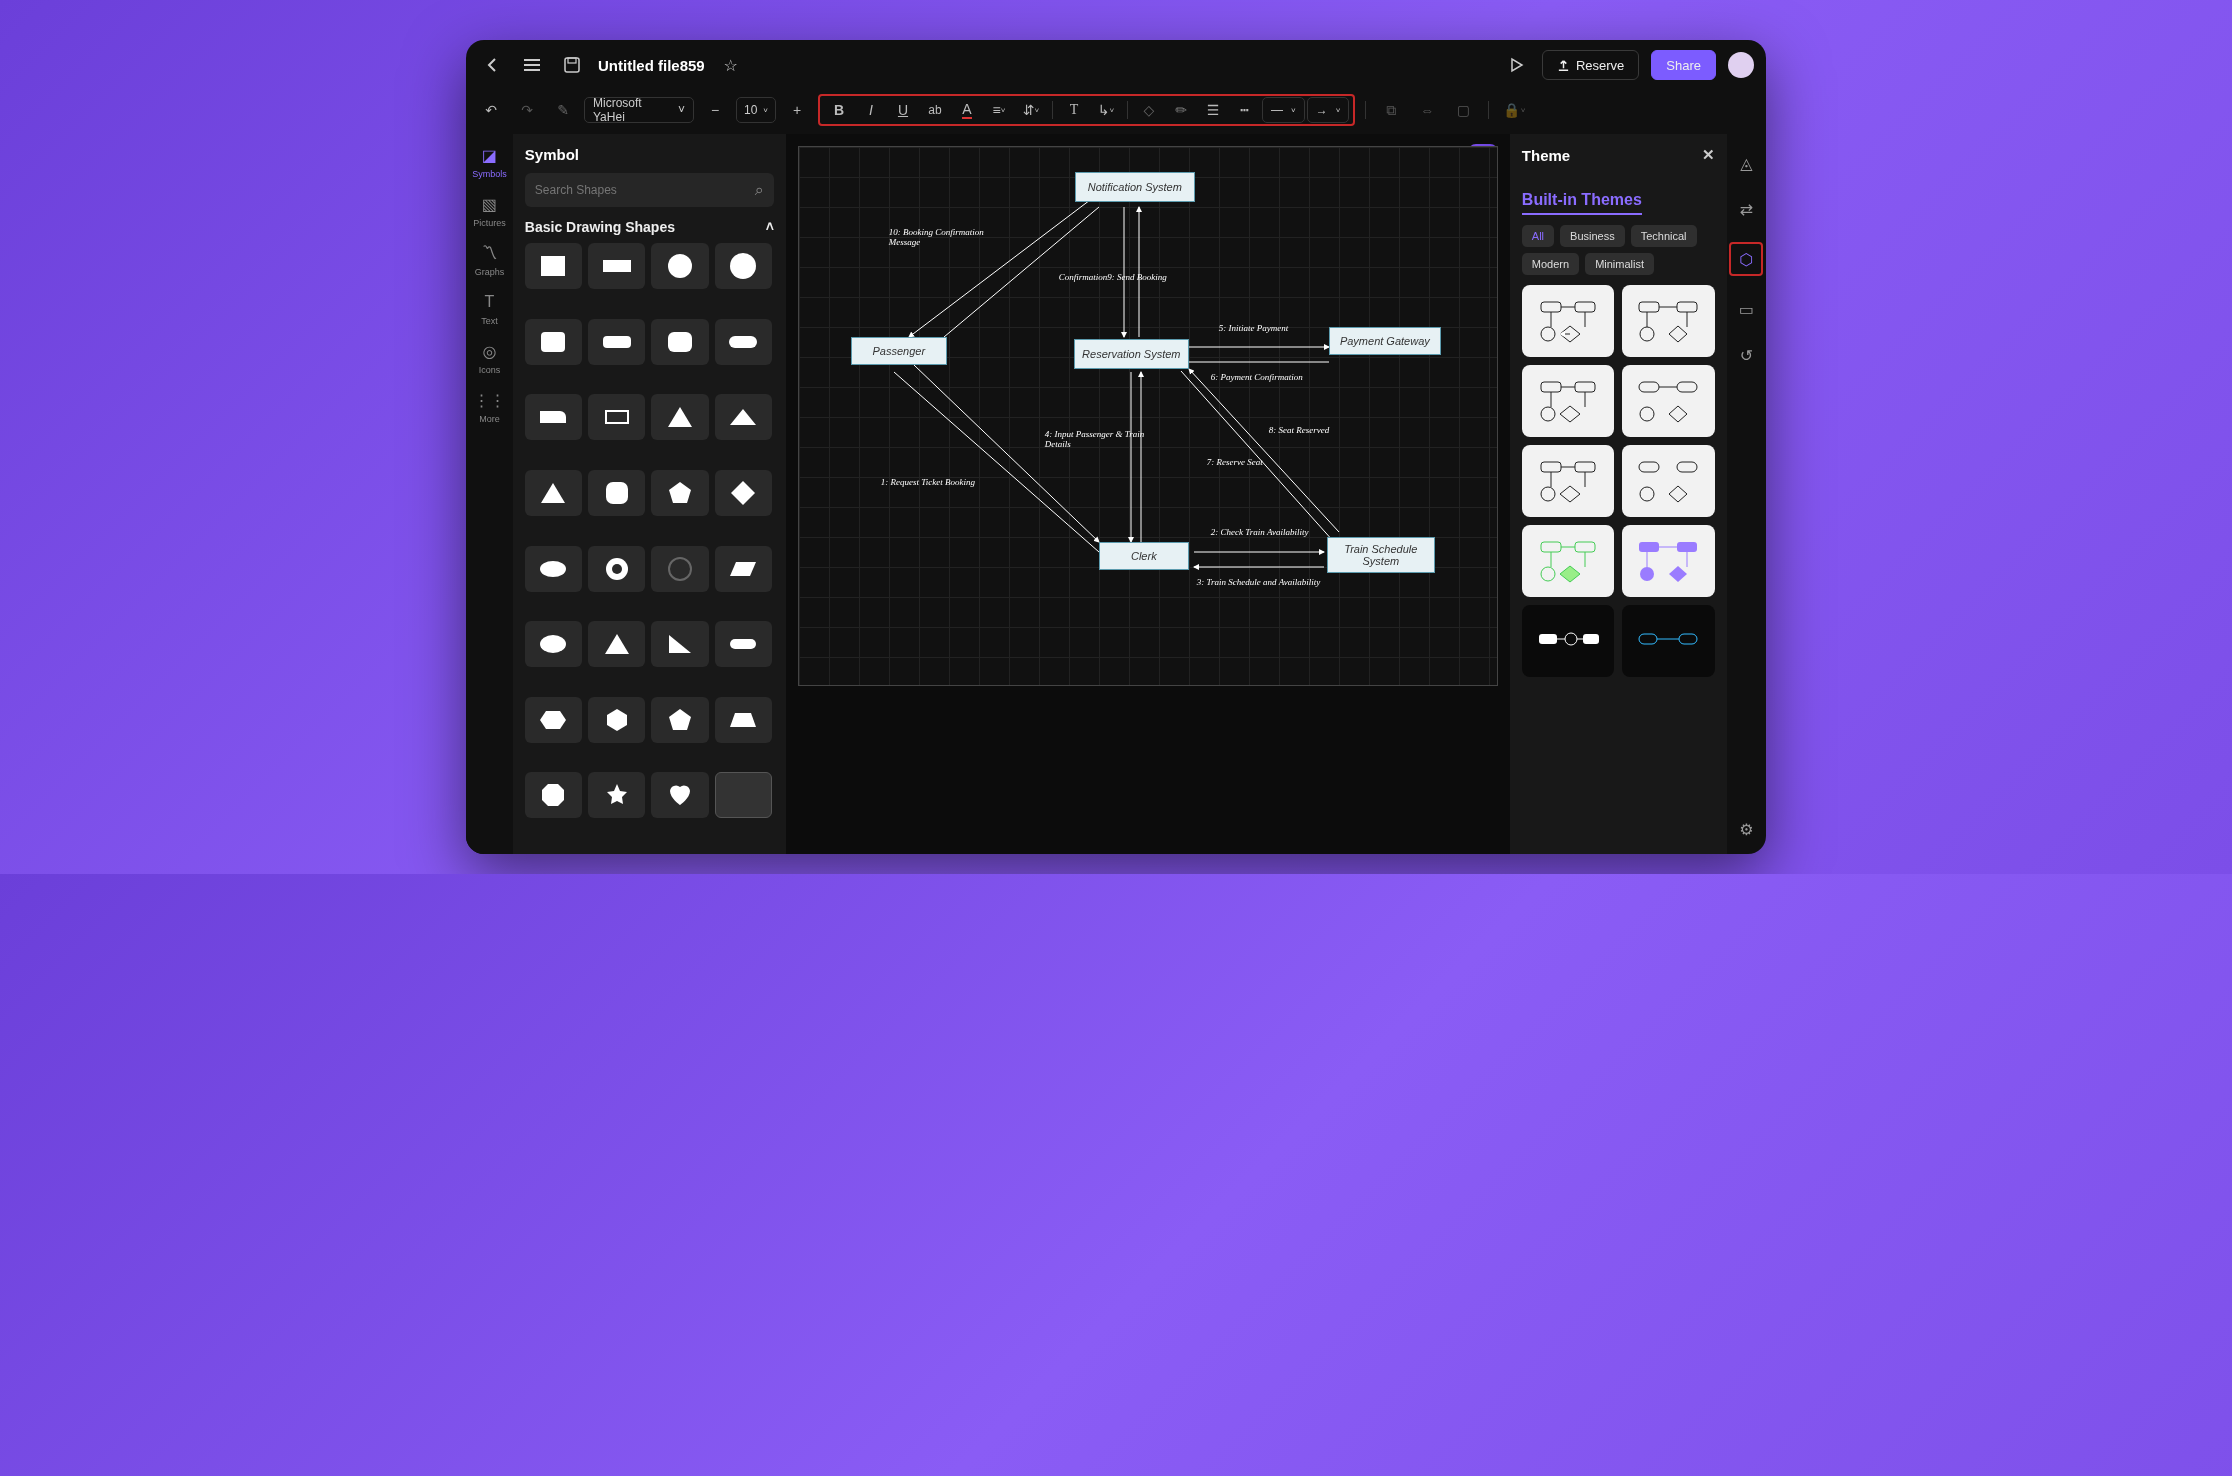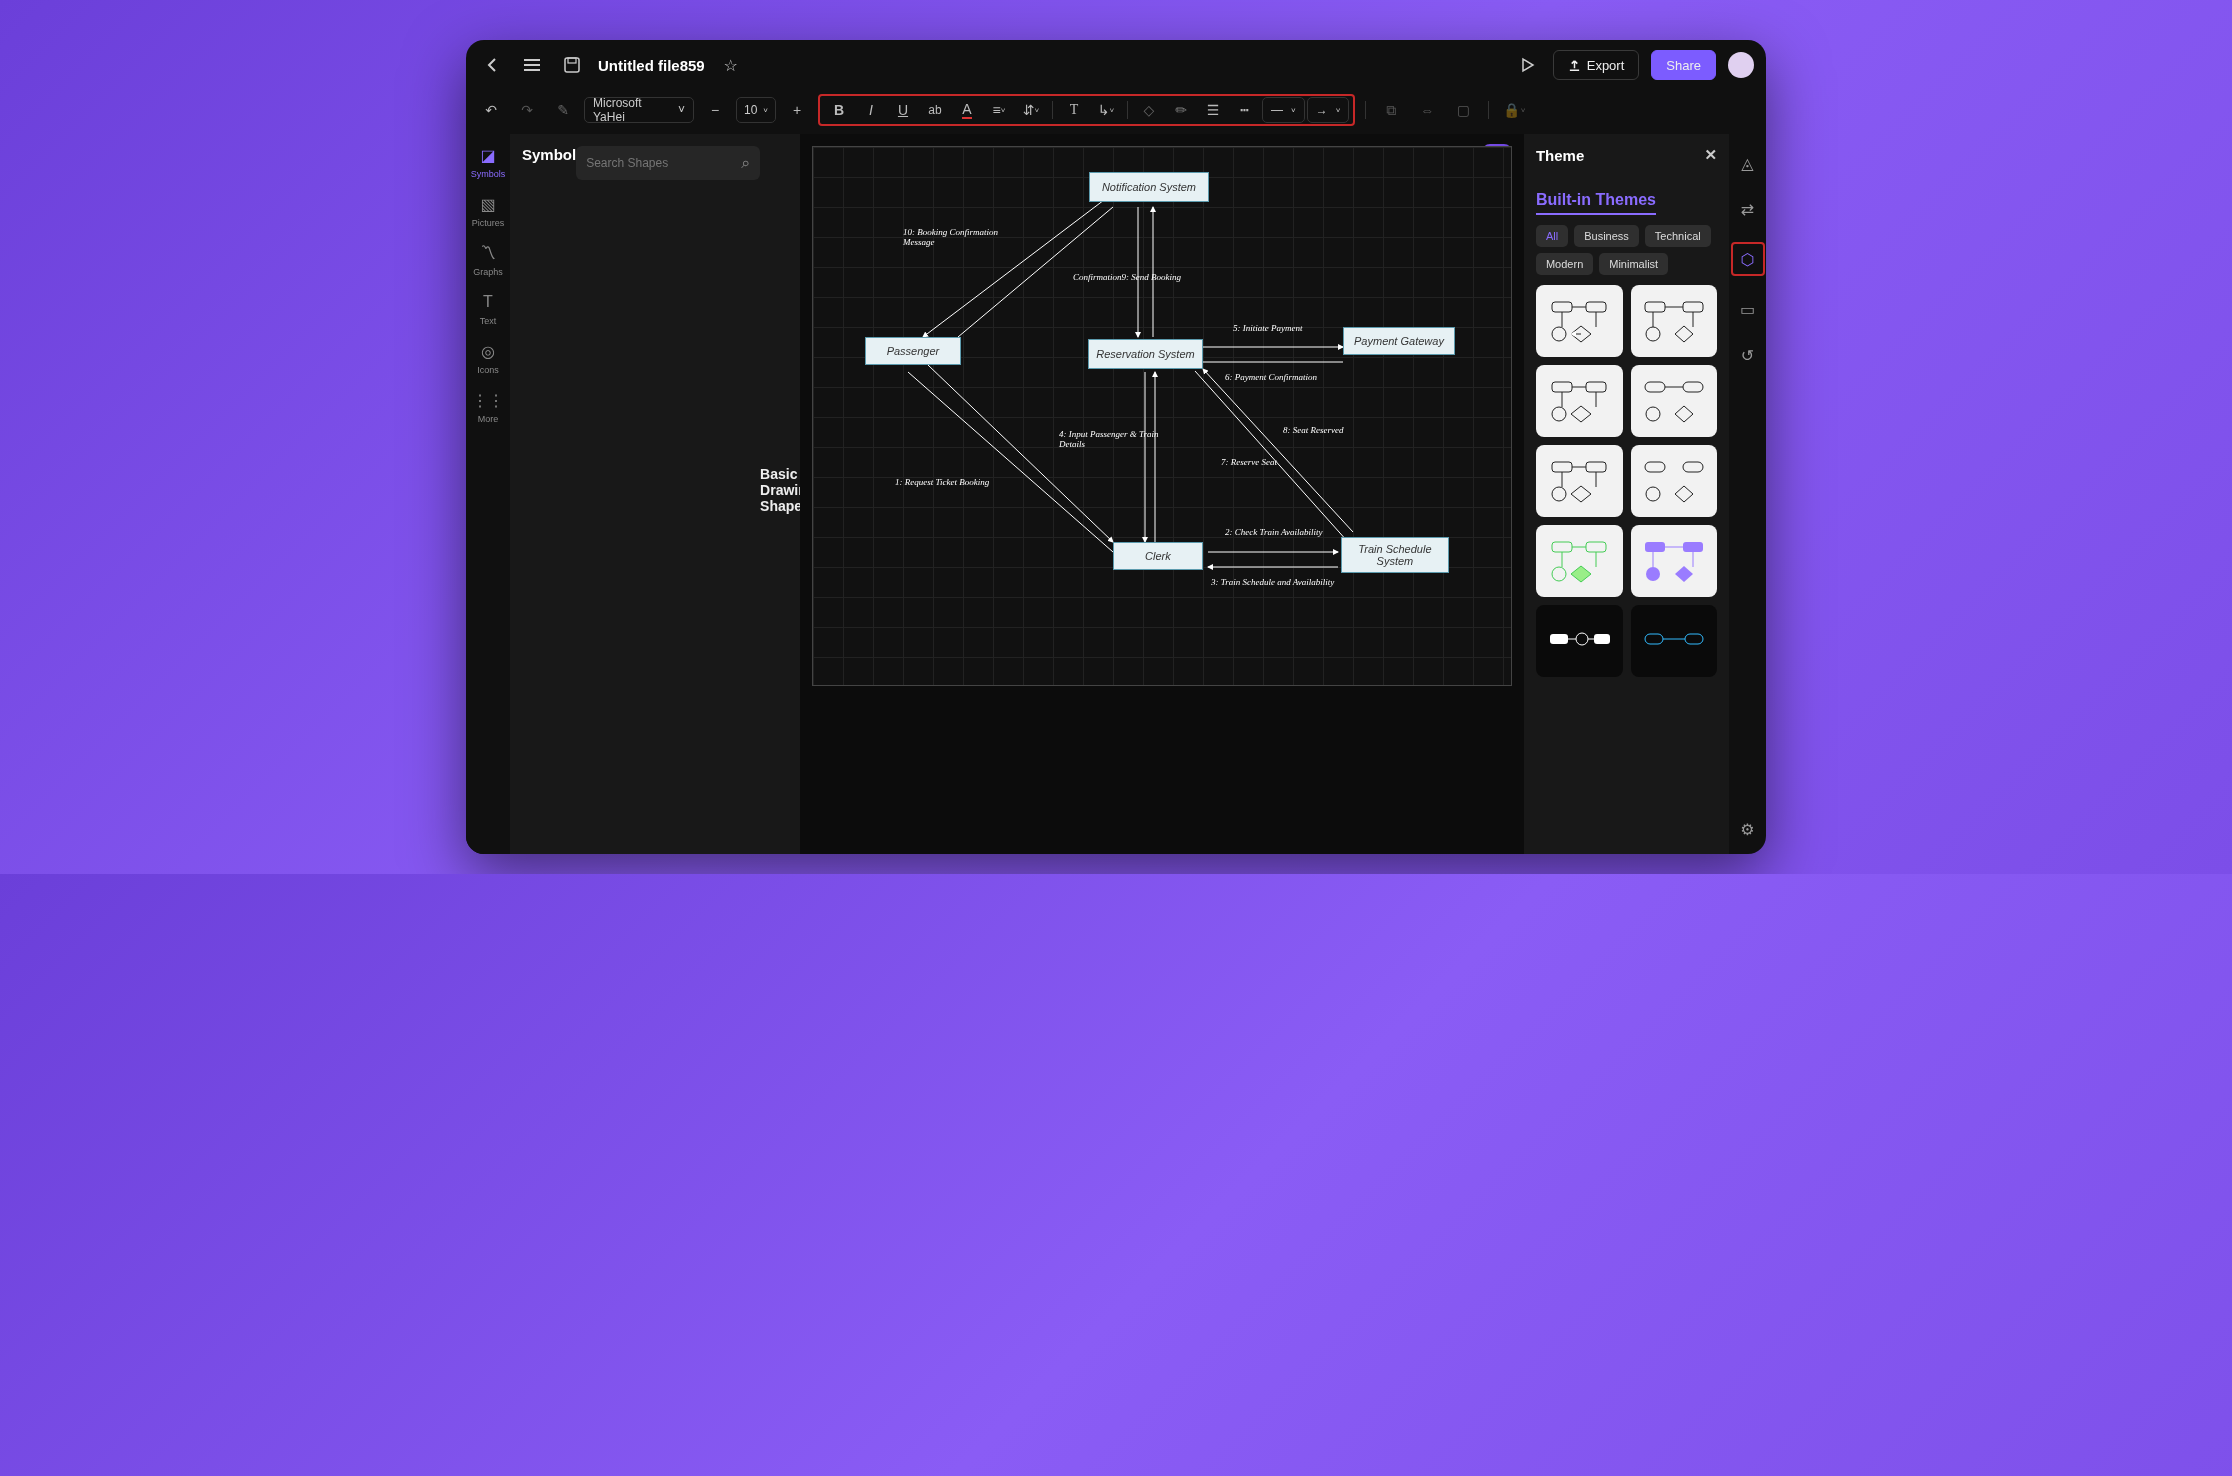--- a/index.html
+++ b/index.html
@@ -14,21 +14,21 @@
   .avatar { width: 26px; height: 26px; border-radius: 50%; background: #e0d0f0; }
   .fmtbar { display: flex; align-items: center; gap: 6px; padding: 4px 10px 8px; }
   .fmt { width: 30px; height: 26px; display: inline-flex; align-items: center; justify-content: center; color: #bbb; border-radius: 4px; cursor: pointer; font-size: 14px; }
   .fmt-wide { display: inline-flex; align-items: center; gap: 4px; height: 26px; padding: 0 8px; border: 1px solid #333; border-radius: 5px; color: #ccc; font-size: 12px; cursor: pointer; }
   .red-box { border: 2px solid #c62828; border-radius: 4px; }
   .workspace { display: flex; height: 720px; }
   .rail { width: 50px; display: flex; flex-direction: column; align-items: center; gap: 14px; padding-top: 10px; background: #101010; }
   .rail-item { width: 42px; display: flex; flex-direction: column; align-items: center; gap: 3px; color: #888; font-size: 9px; cursor: pointer; }
   .rail-item.active { color: #8a6cff; }
   .rail-item .ricn { width: 22px; height: 22px; display: flex; align-items: center; justify-content: center; font-size: 16px; }
-  .panel-left { width: 290px; background: #181818; padding: 12px 12px 12px; display: flex; flex-direction: row; }
+  .panel-left { width: 290px; background: #181818; padding: 12px 12px 12px; display: flex; flex-direction: column; }
   .panel-title { color: #fff; font-weight: 600; font-size: 15px; margin-bottom: 10px; }
   .search { display: flex; align-items: center; background: #262626; border-radius: 6px; height: 34px; padding: 0 10px; margin-bottom: 12px; }
   .search input { flex: 1; background: transparent; border: none; color: #ccc; font-size: 12px; outline: none; }
   .section-hdr { display: flex; justify-content: space-between; align-items: center; color: #eee; font-weight: 600; font-size: 14px; margin-bottom: 8px; }
   .shapes-grid { display: grid; grid-template-columns: repeat(4, 1fr); gap: 6px; overflow-y: auto; flex: 1; padding-right: 2px; }
   .shape-cell { background: #2a2a2a; border-radius: 6px; height: 46px; display: flex; align-items: center; justify-content: center; cursor: grab; }
   .shape-cell svg, .shape-cell .shp { color: #fff; fill: #fff; }
   .more-shapes { margin-top: 10px; height: 36px; background: #6b4ef8; color: #fff; border-radius: 6px; display: flex; align-items: center; justify-content: center; font-size: 13px; font-weight: 500; cursor: pointer; }
   .canvas { flex: 1; position: relative; background: #0c0c0c; display: flex; align-items: flex-start; justify-content: center; padding: 12px; }
   .sheet { position: relative; width: 700px; height: 540px; background: #111; background-image: linear-gradient(#222 1px, transparent 1px), linear-gradient(90deg, #222 1px, transparent 1px); background-size: 30px 30px; border: 1px solid #444; padding-left: 20px; }
@@ -76,21 +76,21 @@
     <span class="spacer"></span>
     <span class="tb-btn">
         <svg width="16" height="16">
           <path d="M4 2v12l10-6z" fill="none" stroke="#ccc" stroke-width="1.5"></path>
         </svg>
       </span>
     <span class="pill-btn">
       <svg width="13" height="13" viewBox="0 0 14 14">
           <path d="M7 10V2m0 0L4 5m3-3 3 3M2 12h10" stroke="#eee" stroke-width="1.6" fill="none"></path>
         </svg>
-      <span>Export</span>
+      <span>Reserve</span>
     </span>
     <span class="pill-btn primary">
         <span>Share</span>
       </span>
     <span class="avatar"></span>
   </div>
 
   <div class="fmtbar">
     <span class="fmt">↶</span>
     <span class="fmt" style="opacity:.4">↷</span>

